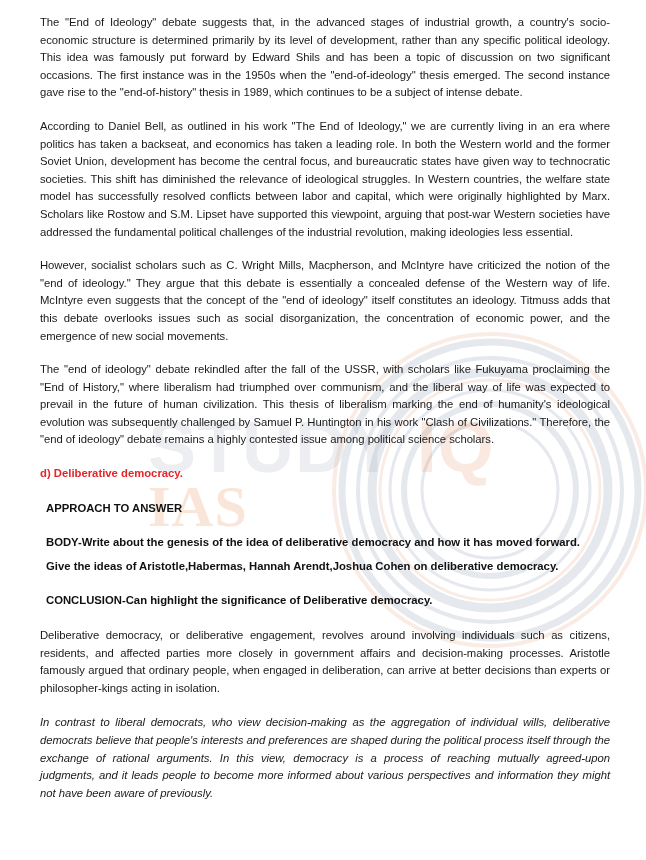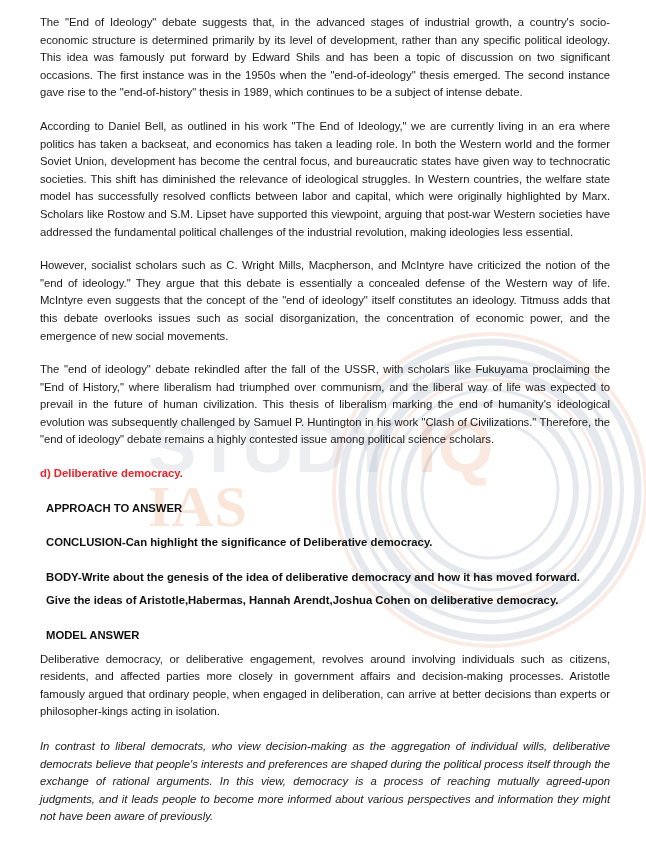--- a/index.html
+++ b/index.html
@@ -144,30 +144,29 @@
 
     <p class="para">The "end of ideology" debate rekindled after the fall of the USSR, with scholars like Fukuyama proclaiming the "End of History," where liberalism had triumphed over communism, and the liberal way of life was expected to prevail in the future of human civilization. This thesis of liberalism marking the end of humanity's ideological evolution was subsequently challenged by Samuel P. Huntington in his work "Clash of Civilizations." Therefore, the "end of ideology" debate remains a highly contested issue among political science scholars.</p>
 
     <p class="heading-red">d) Deliberative democracy.</p>
 
     <div class="block">
       <p class="heading-bold">APPROACH TO ANSWER</p>
     </div>
 
     <div class="block">
-      <p class="heading-bold">CONCLUSION-Can highlight the significance of Deliberative democracy.</p>
-    </div>
-
-    <div class="block">
       <p class="heading-bold">BODY-Write about the genesis of the idea of deliberative democracy and how it has moved forward.</p>
       <p class="heading-bold">Give the ideas of Aristotle,Habermas, Hannah Arendt,Joshua Cohen on deliberative democracy.</p>
     </div>
 
     <div class="block">
-      <p class="heading-bold">MODEL ANSWER</p>
+      <p class="heading-bold">CONCLUSION-Can highlight the significance of Deliberative democracy.</p>
+    </div>
+
+    <div class="block">
       <p class="para tight">Deliberative democracy, or deliberative engagement, revolves around involving individuals such as citizens, residents, and affected parties more closely in government affairs and decision-making processes. Aristotle famously argued that ordinary people, when engaged in deliberation, can arrive at better decisions than experts or philosopher-kings acting in isolation.</p>
     </div>
 
     <div class="block">
       <p class="para tight">In contrast to liberal democrats, who view decision-making as the aggregation of individual wills, deliberative democrats believe that people's interests and preferences are shaped during the political process itself through the exchange of rational arguments. In this view, democracy is a process of reaching mutually agreed-upon judgments, and it leads people to become more informed about various perspectives and information they might not have been aware of previously.</p>
     </div>
 
   </div>
 </div>
 

